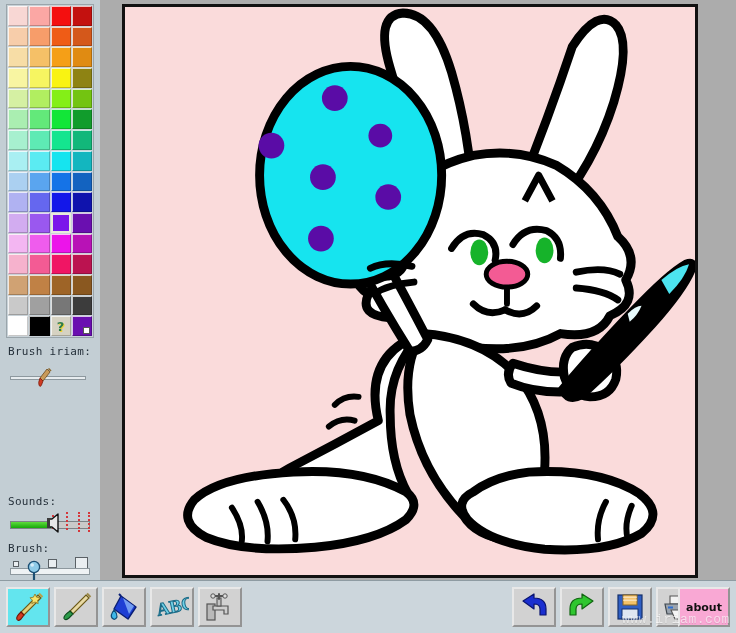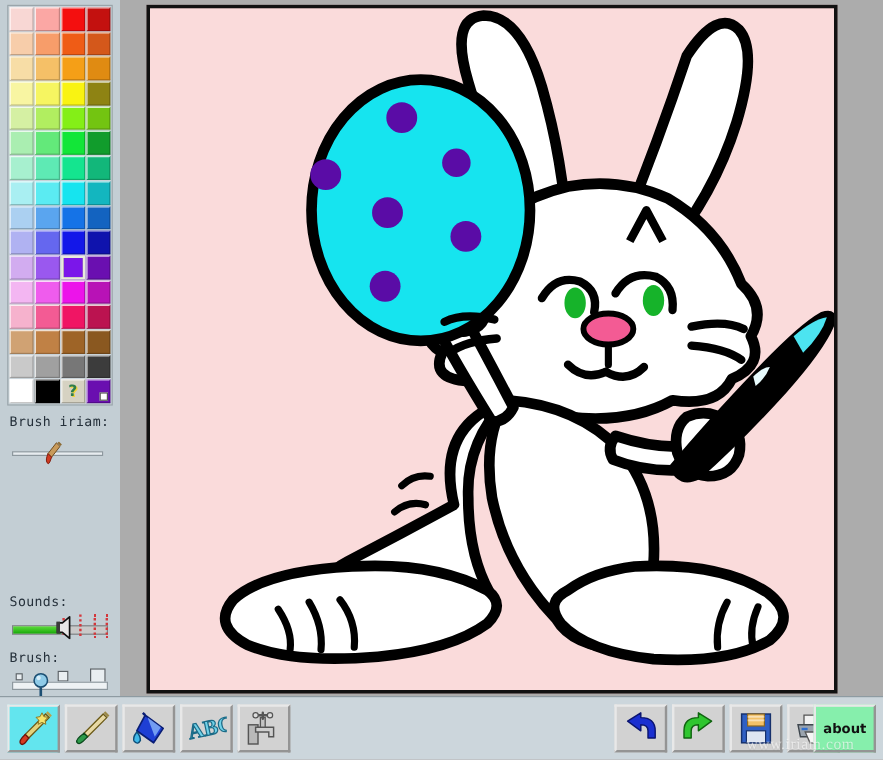--- a/index.html
+++ b/index.html
@@ -67,25 +67,25 @@
   
   #toolbar{position:absolute;left:0;top:580px;width:736px;height:53px;
            background:#ccd6dc;border-top:1px solid #8e9ba2;}
   .tbtn{position:absolute;top:6px;width:44px;height:40px;
         background:#d2d2d2;border:2px outset #e8e8e8;
         display:flex;align-items:center;justify-content:center;cursor:pointer;
         box-sizing:border-box;}
   .tbtn.active{background:#63e5ee;}
   .tbtn svg{display:block;}
   #aboutbtn{position:absolute;right:6px;top:6px;width:52px;height:40px;
-      background:#86efac;border:2px outset #e8e8e8;
+      background:#f9a8d4;border:2px outset #e8e8e8;
       display:flex;align-items:center;justify-content:center;cursor:pointer;
       font-size:11px;font-weight:bold;color:#111;box-sizing:border-box;}
   #watermark{position:absolute;left:622px;top:612px;font-size:13px;
-      color:rgba(255,255,255,.62);font-family:Liberation Serif, serif;
+      color:rgba(255,255,255,.62);font-family:Liberation Mono, monospace;
       letter-spacing:.5px;pointer-events:none;text-shadow:0 1px 1px rgba(0,0,0,.12);}
 </style>
 </head>
 <body>
 
 <div id="app">
 
   <div id="leftpanel">
 
     <div id="palette">

